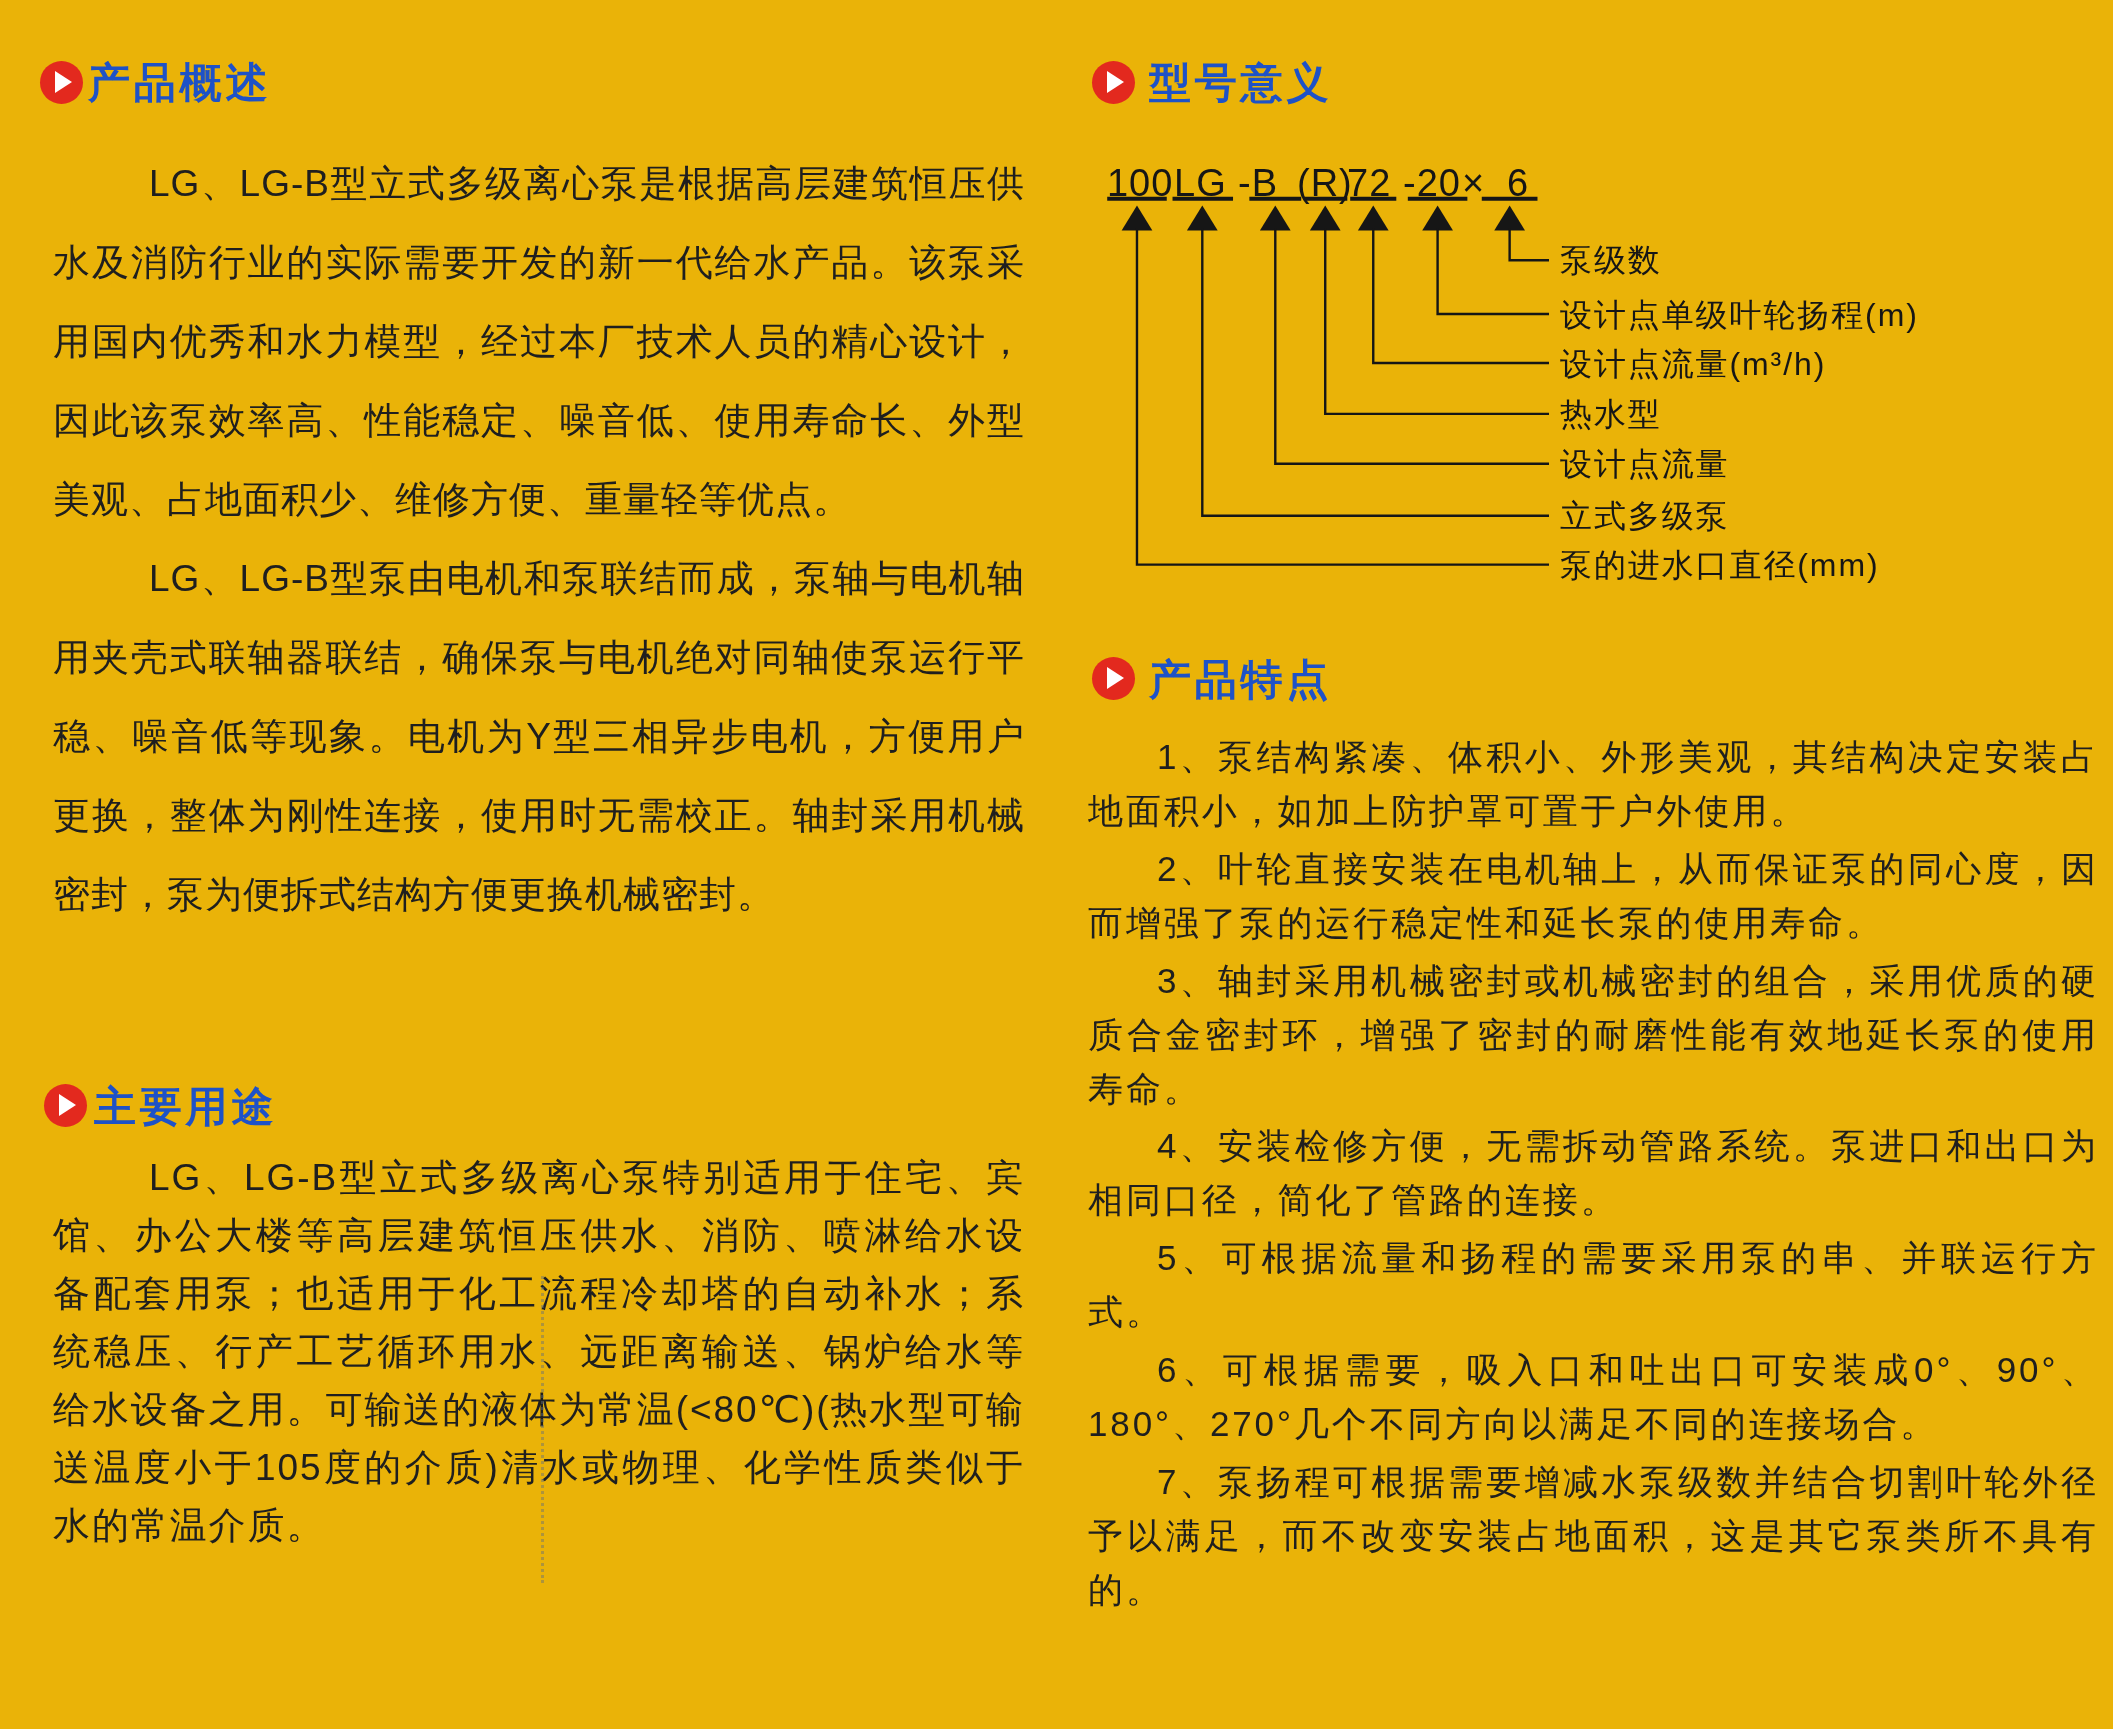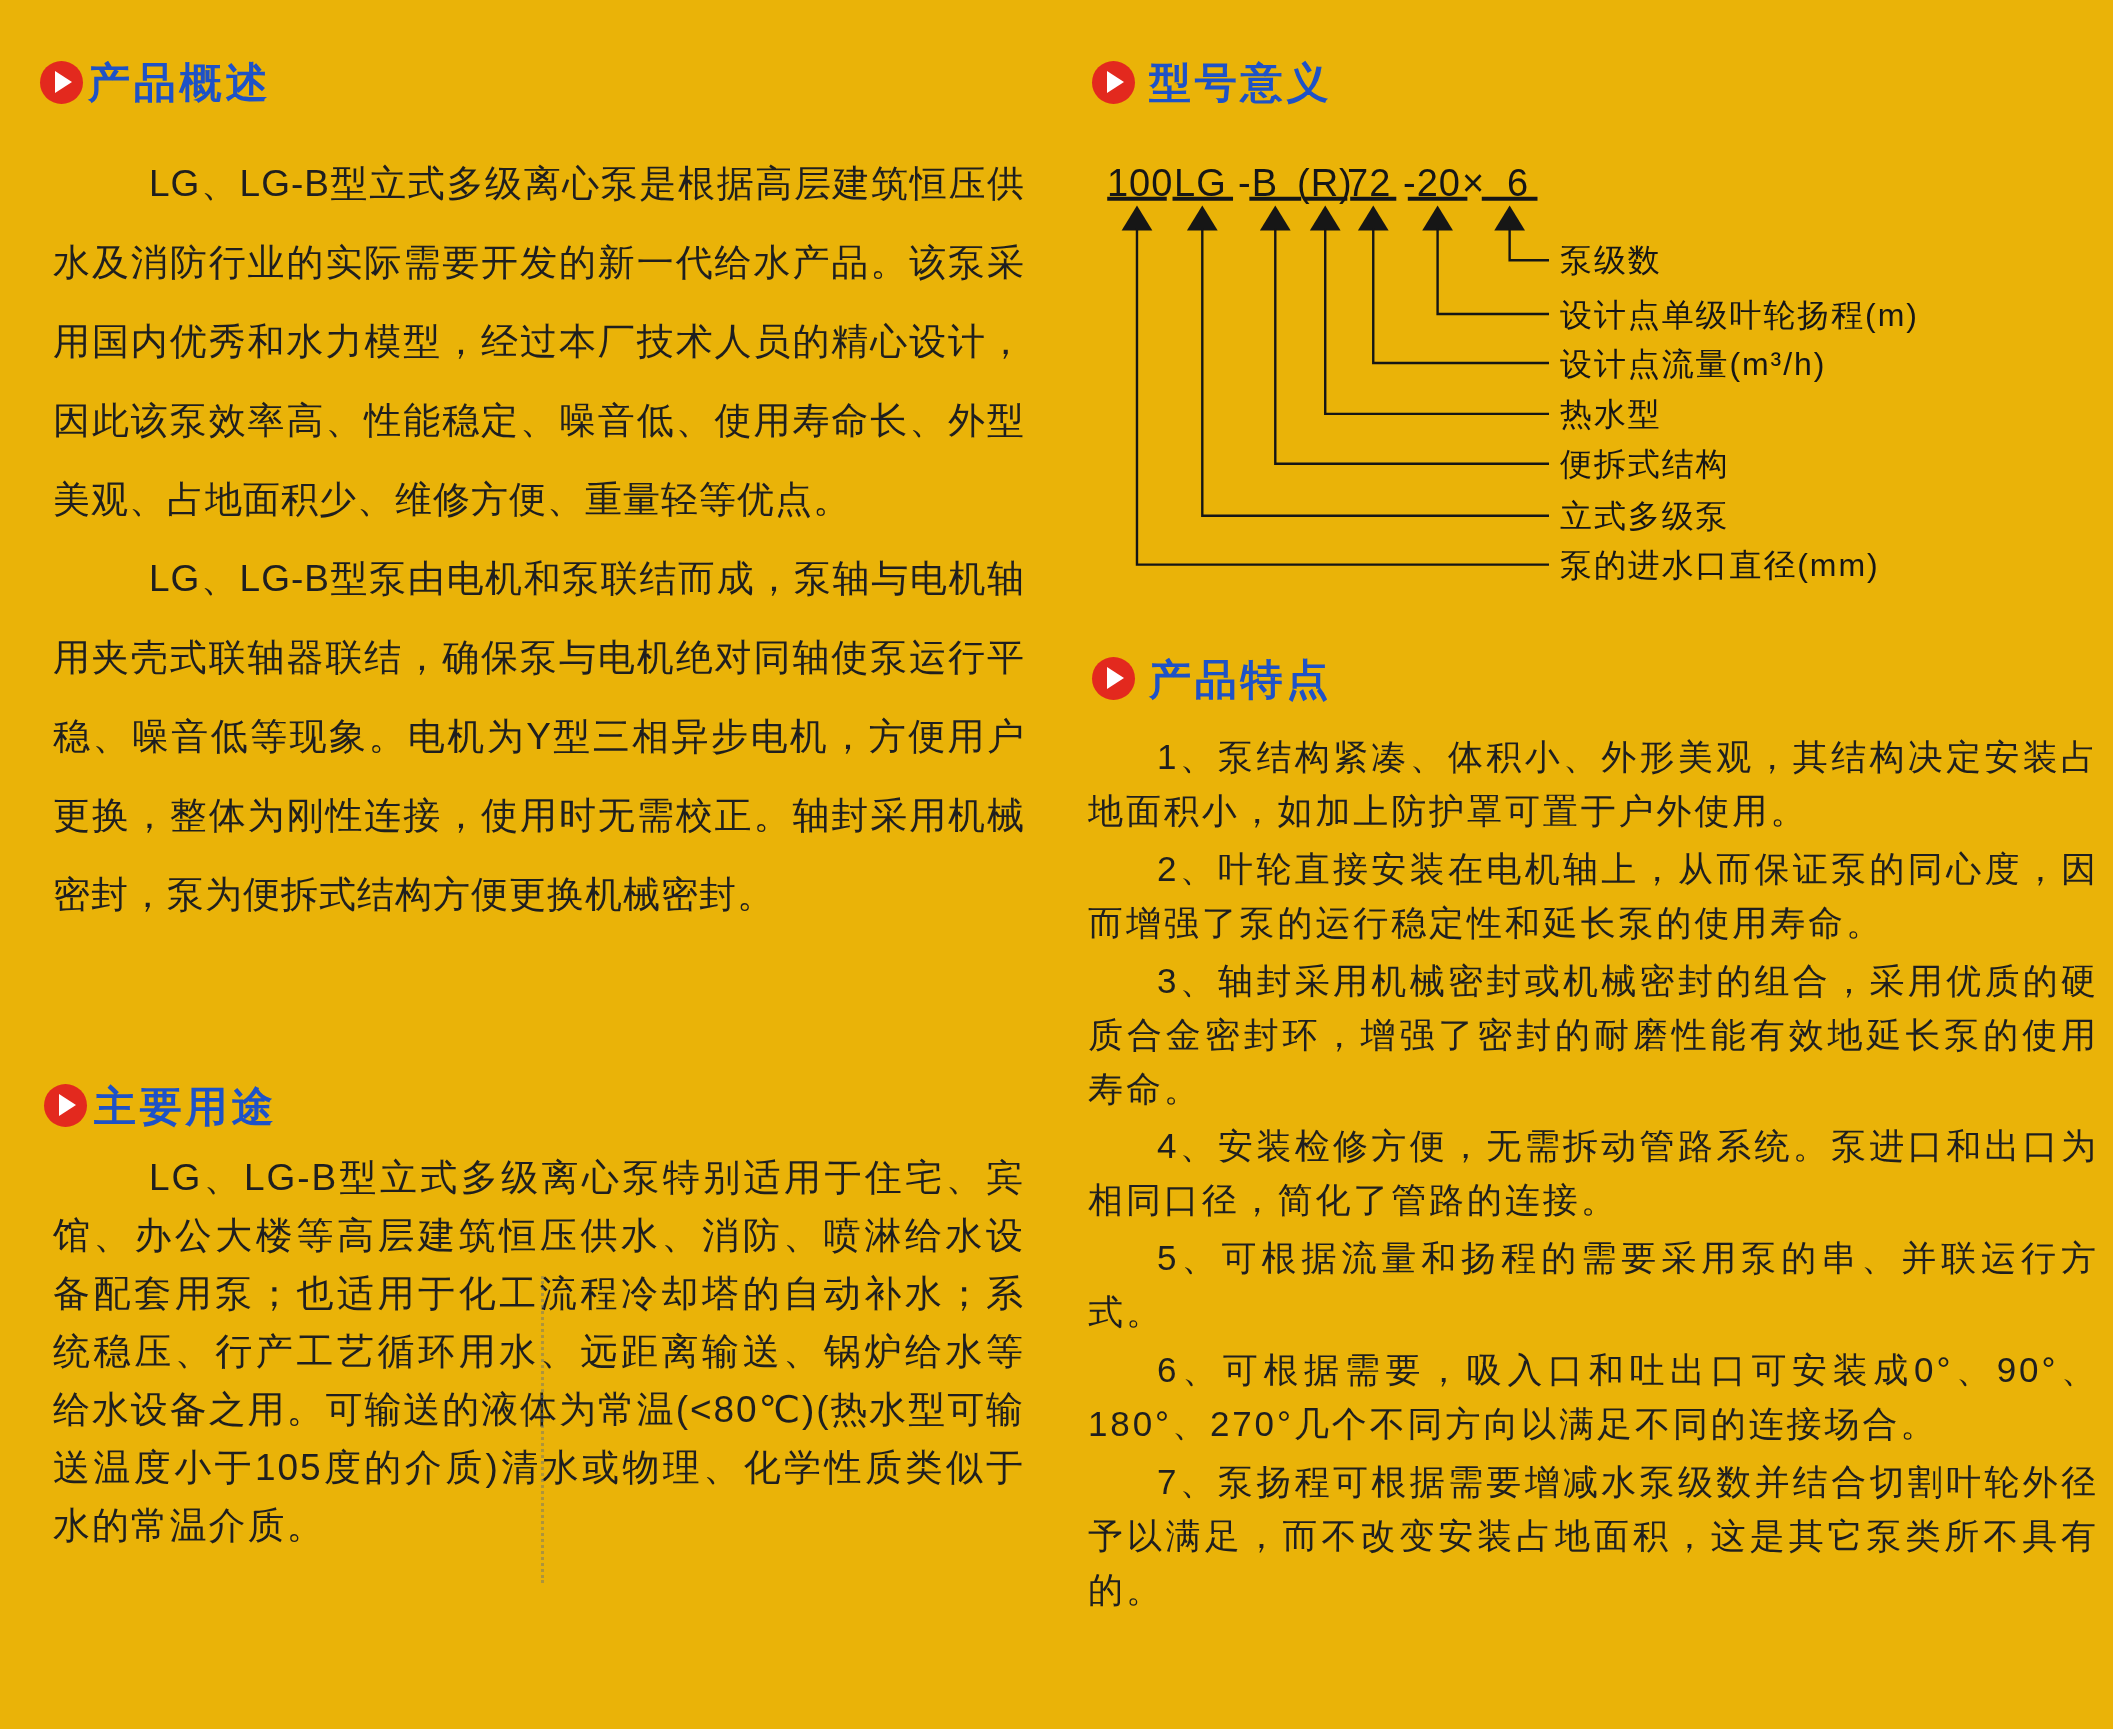--- a/index.html
+++ b/index.html
@@ -124,21 +124,21 @@
         <polyline points="177,88 177,333 462,333"></polyline>
         <polyline points="101,88 101,387 462,387"></polyline>
         <polyline points="33,88 33,438 462,438"></polyline>
       </g>
     </svg>
 
     <div class="dlabel" style="top:98px;">泵级数</div>
     <div class="dlabel" style="top:153px;">设计点单级叶轮扬程(m)</div>
     <div class="dlabel" style="top:202px;">设计点流量(m³/h)</div>
     <div class="dlabel" style="top:252px;">热水型</div>
-    <div class="dlabel" style="top:302px;">便拆式结构</div>
+    <div class="dlabel" style="top:302px;">设计点流量</div>
     <div class="dlabel" style="top:354px;">立式多级泵</div>
     <div class="dlabel" style="top:403px;">泵的进水口直径(mm)</div>
   </div>
 
   <div class="bullet" style="left:1092px;top:657px;">
       <div class="tri"></div>
     </div>
   <div class="sec-title" style="left:1149px;top:657px;">产品特点</div>
 
   <div class="para-block features-text">

